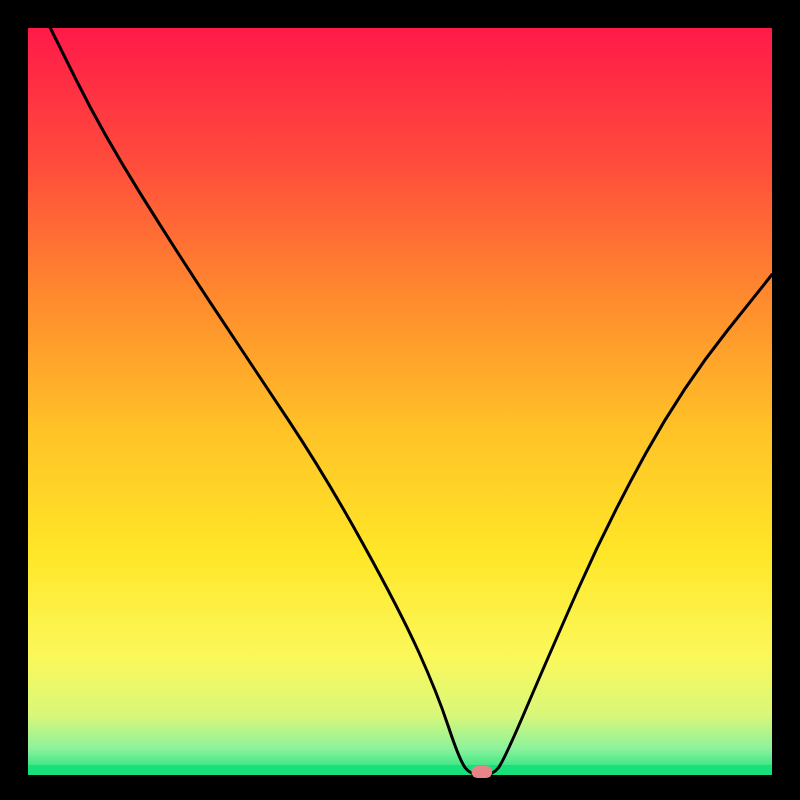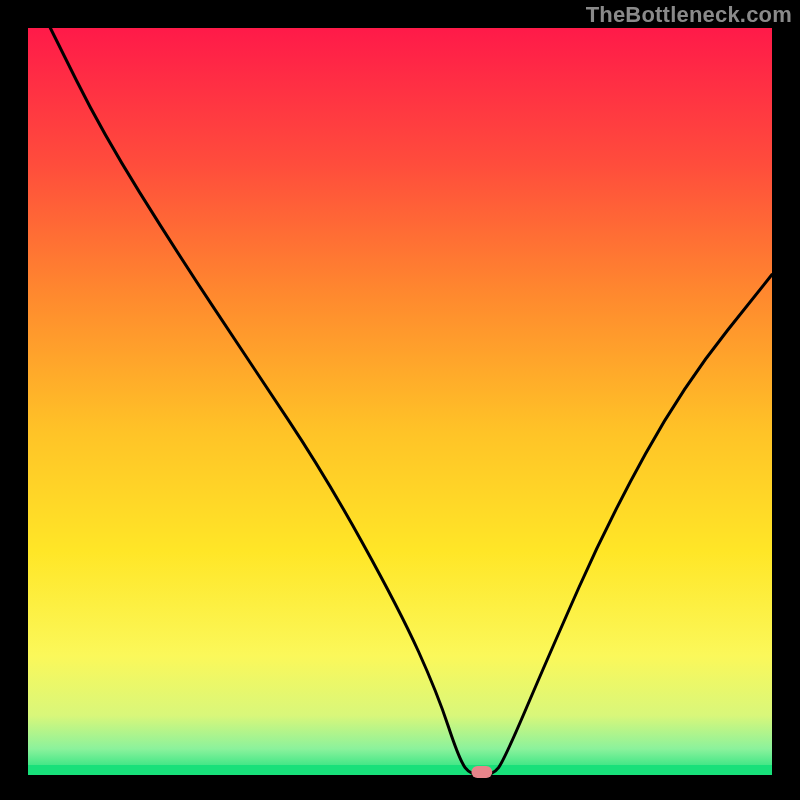--- a/index.html
+++ b/index.html
@@ -27,21 +27,20 @@
     letter-spacing: 0.2px;
   }
   svg {
     display: block;
   }
 </style>
 </head>
 <body>
 
 <div class="frame">
-  <div class="watermark">TheBottleneck.com</div>
 
   <svg id="chart-svg" width="800" height="800" viewBox="0 0 800 800">
     <defs>
       <linearGradient id="bg-grad" x1="0" y1="0" x2="0" y2="1">
           <stop offset="0%" stop-color="#ff1a49"></stop>
           <stop offset="18%" stop-color="#ff4c3c"></stop>
           <stop offset="36%" stop-color="#ff8a2e"></stop>
           <stop offset="54%" stop-color="#ffc327"></stop>
           <stop offset="70%" stop-color="#ffe627"></stop>
           <stop offset="84%" stop-color="#fbf85a"></stop>

